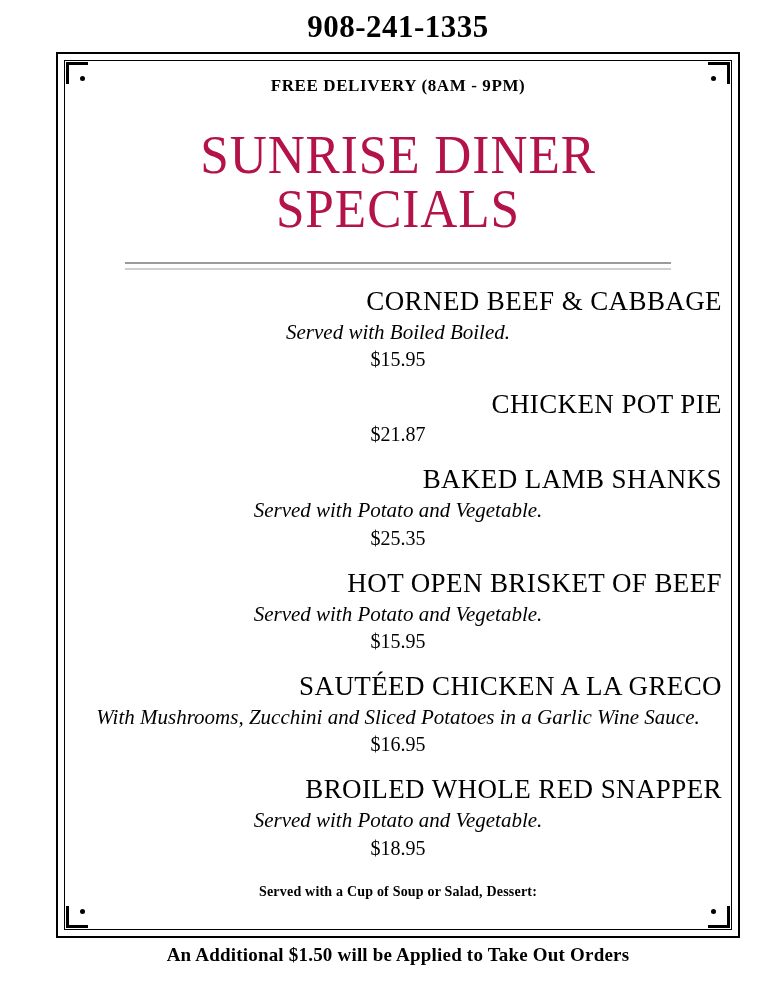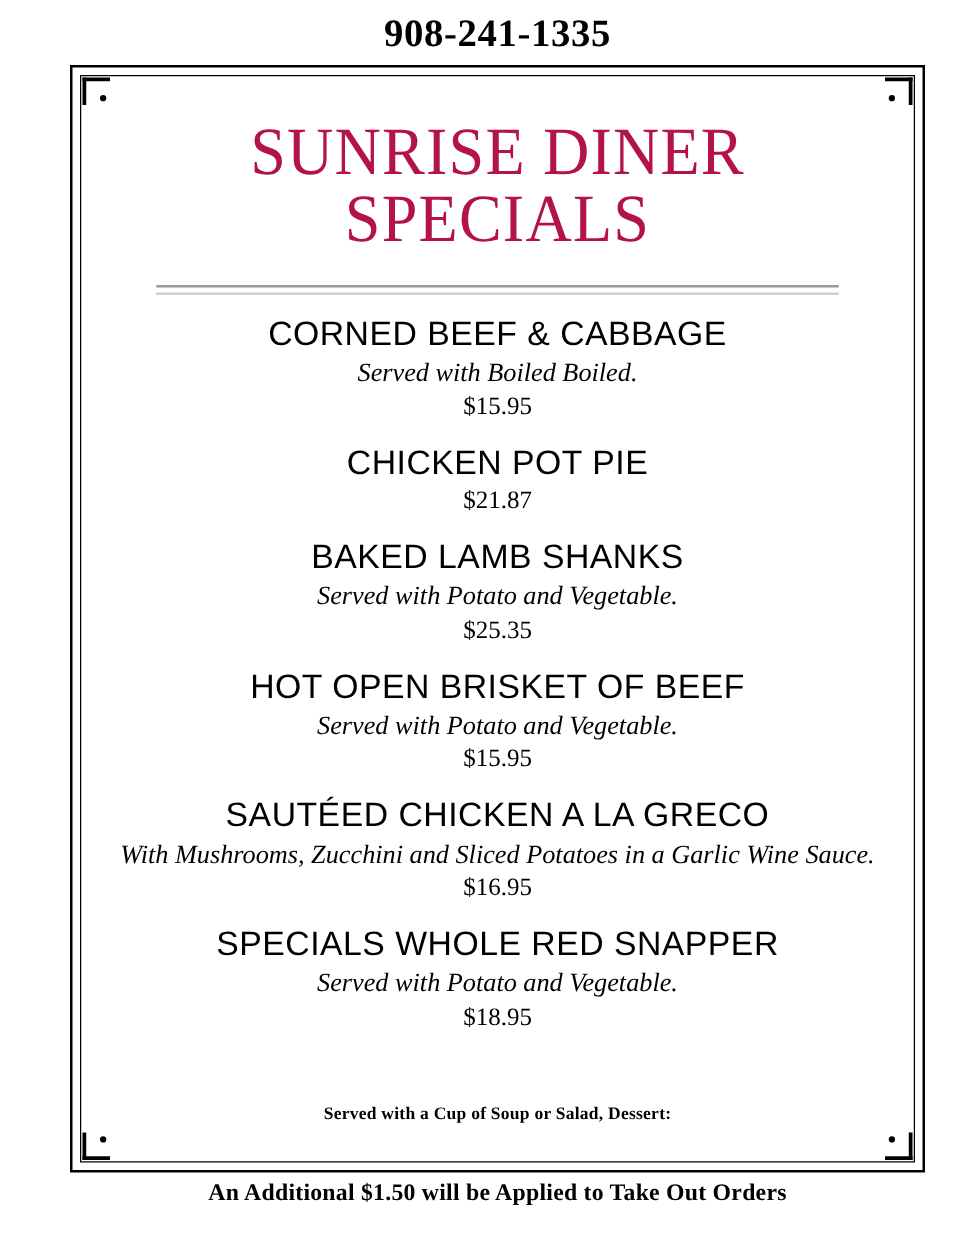--- a/index.html
+++ b/index.html
@@ -142,24 +142,25 @@
   .menu {
     margin-top: 16px;
   }
 
   .item {
     margin-top: 18px;
   }
   .item:first-child { margin-top: 10px; }
 
   .item-name {
-    font-family: Liberation Sans, sans-serif;
+    font-family: Liberation Serif, serif;
     font-size: 27px;
     letter-spacing: 0.4px;
     line-height: 1.15;
+    text-align: right;
   }
   .item-desc {
     font-family: "Liberation Serif", serif;
     font-style: italic;
     font-size: 21px;
     line-height: 1.25;
     margin-top: 2px;
   }
   .item-price {
     font-family: "Liberation Serif", serif;
@@ -217,20 +218,21 @@
       <span class="dot"></span>
   </div>
   <div class="corner c-br">
     <span class="bar-h"></span>
       <span class="bar-v"></span>
       <span class="dot"></span>
   </div>
 
   <div class="content">
 
+    <div class="delivery">FREE DELIVERY (8AM - 9PM)</div>
 
     <div class="headline">SUNRISE DINER SPECIALS</div>
 
     <div class="rule"></div>
 
     <div class="menu">
 
       <div class="item">
         <div class="item-name">CORNED BEEF &amp; CABBAGE</div>
         <div class="item-desc">Served with Boiled Boiled.</div>
@@ -254,21 +256,21 @@
         <div class="item-price">$15.95</div>
       </div>
 
       <div class="item">
         <div class="item-name">SAUTÉED CHICKEN A LA GRECO</div>
         <div class="item-desc">With Mushrooms, Zucchini and Sliced Potatoes in a Garlic Wine Sauce.</div>
         <div class="item-price">$16.95</div>
       </div>
 
       <div class="item">
-        <div class="item-name">SPECIALS WHOLE RED SNAPPER</div>
+        <div class="item-name">BROILED WHOLE RED SNAPPER</div>
         <div class="item-desc">Served with Potato and Vegetable.</div>
         <div class="item-price">$18.95</div>
       </div>
 
     </div>
 
     <div class="footnote">
       <div>Served with a Cup of Soup or Salad,  Dessert:</div>
     </div>
 

